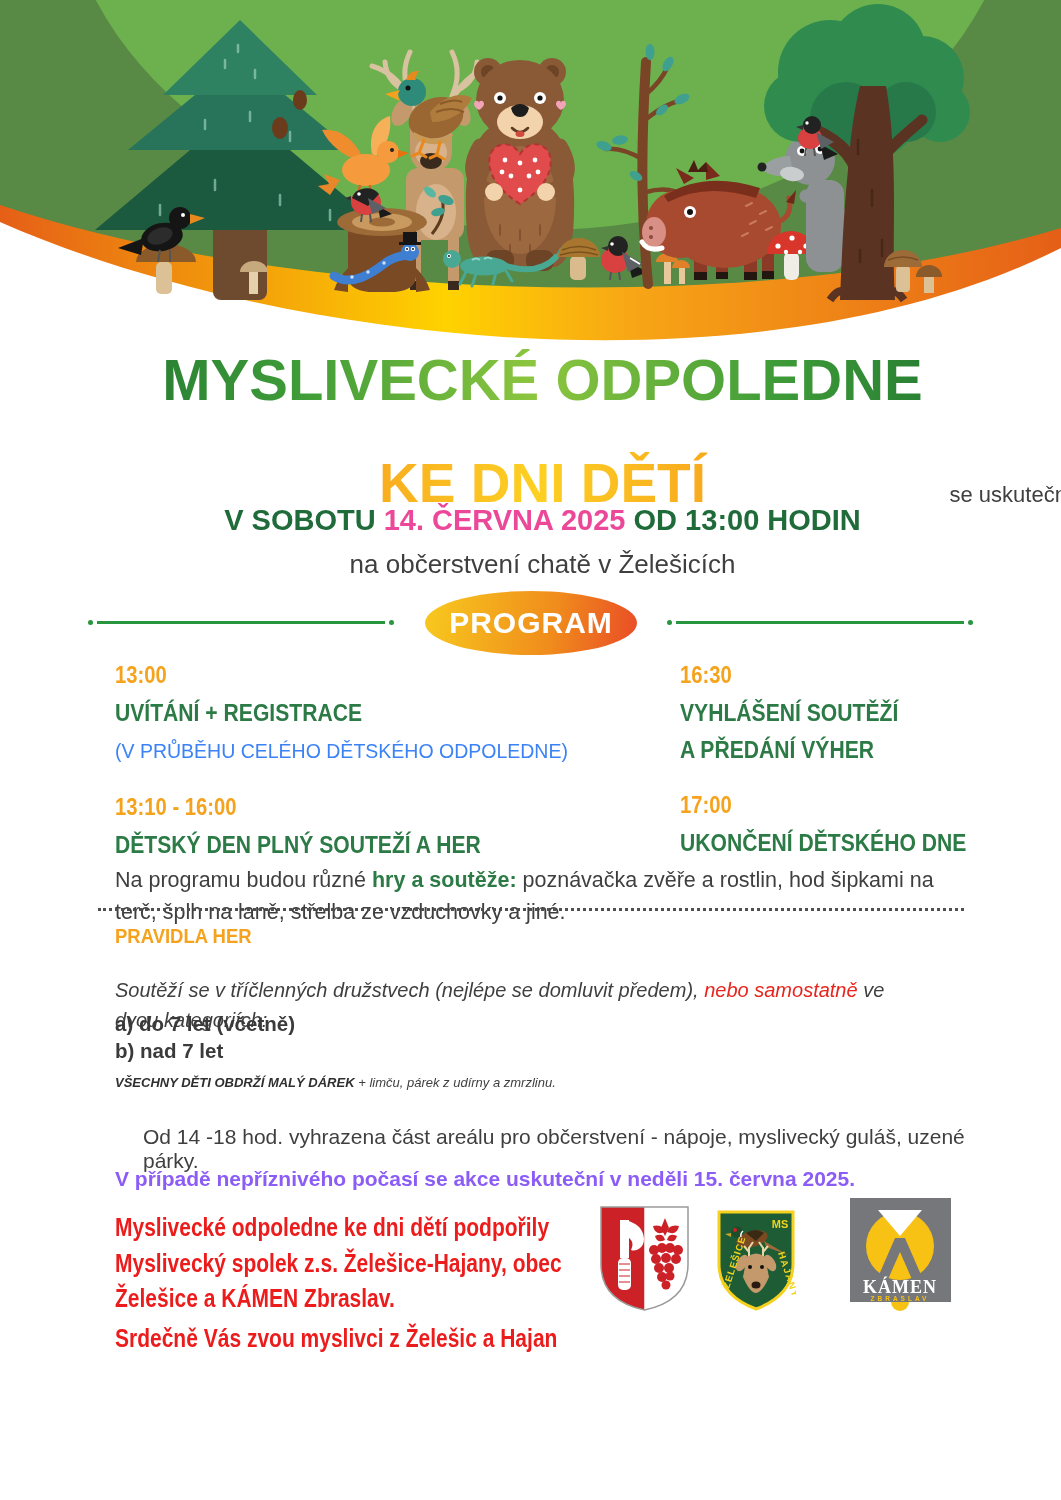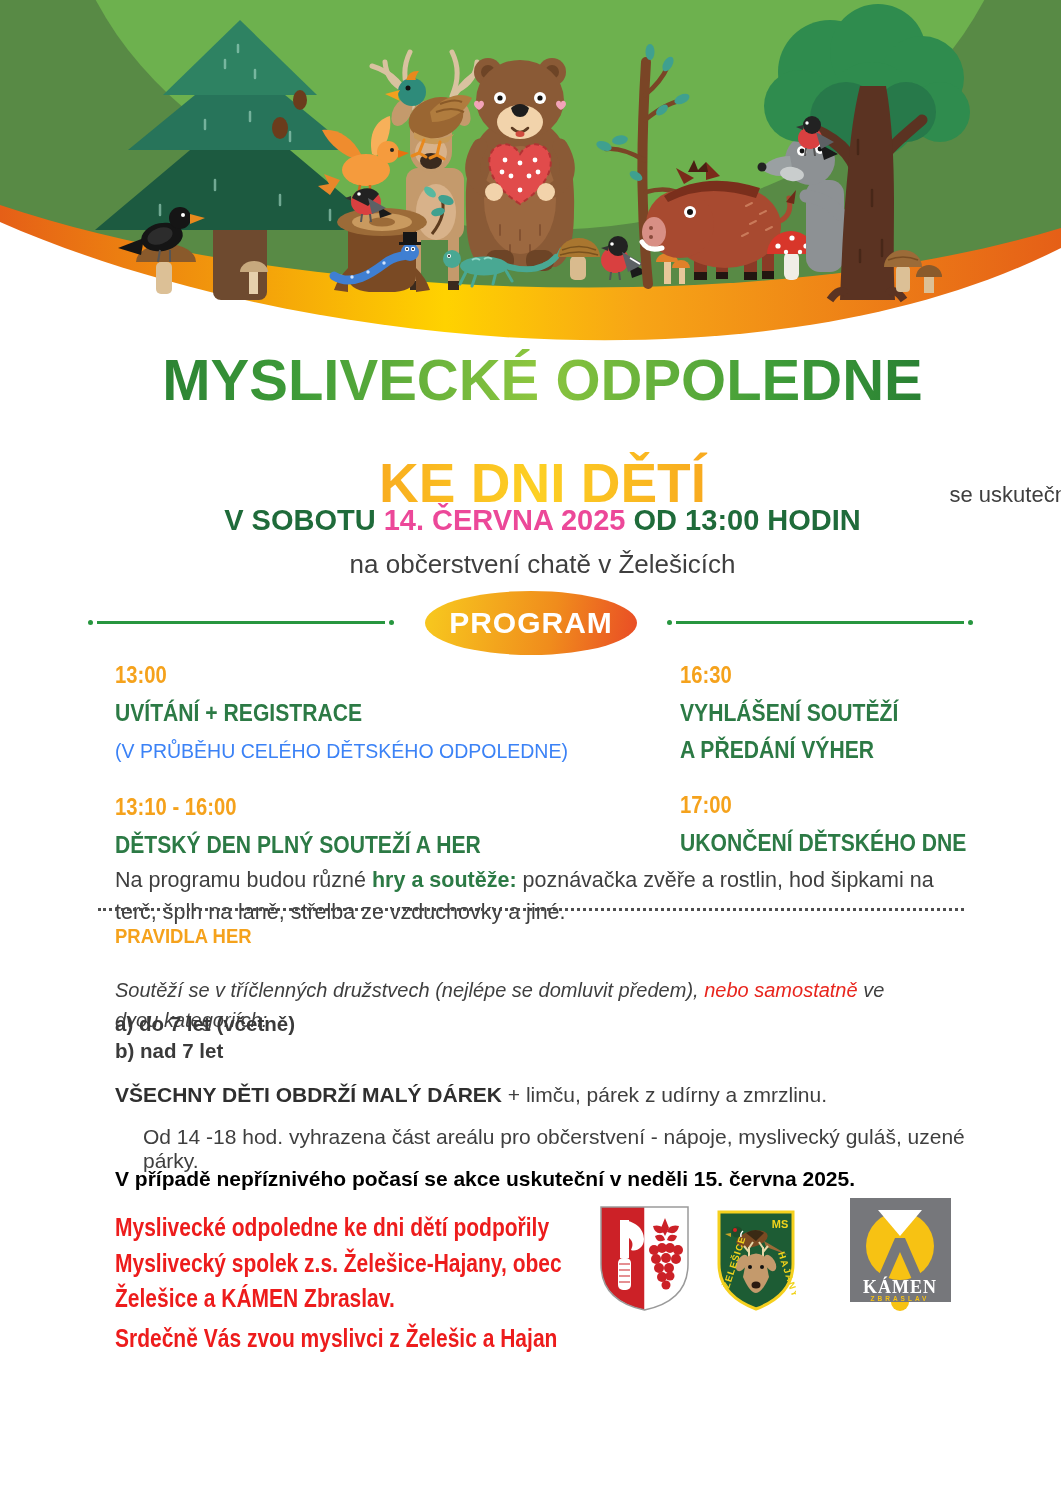--- a/index.html
+++ b/index.html
@@ -56,24 +56,24 @@
 
   .activities { left:115px; top:842px; width:850px; font-size:21.5px; line-height:1.5; color:#3f3f3f; }
   .activities b { color:#2c7a45; }
 
   .divider { left:98px; top:908px; width:866px; border-top:3px dotted #4f4f4f; }
 
   .pravidla { left:115px; top:924px; font-size:21px; font-weight:700; color:#f5a21c; }
   .rules { left:115px; top:955px; width:800px; font-size:20px; line-height:1.5; color:#3f3f3f;font-style:italic; }
   .rules .red { color:#e8251d; }
   .cats { left:115px; top:1010px; font-size:20.5px; font-weight:700; color:#3a3a3a; line-height:1.32; }
-  .gift { left:115px; top:1062px; width:860px; font-size:21px; color:#3f3f3f; }
+  .gift { left:115px; top:1062px; width:860px; font-size:13px; color:#3f3f3f;font-style:italic; }
   .gift b { color:#2f2f2f; }
   .refresh { left:115px; top:1104px; width:880px; font-size:21px; color:#3f3f3f;margin-left:28px; }
-  .weather { left:115px; top:1146px; width:880px; font-size:21px; font-weight:700; color:#000000; }
+  .weather { left:115px; top:1146px; width:880px; font-size:21px; font-weight:700; color:#8b5cf6; }
 
   .sponsors { left:115px; top:1210px; font-size:25px; font-weight:700; color:#ed1c1c;
               line-height:1.42; transform:scaleX(.84); transform-origin:0 0; white-space:nowrap; }
   .invitation { left:115px; top:1324px; font-size:25px; font-weight:700; color:#ed1c1c;
                 transform:scaleX(.84); transform-origin:0 0; white-space:nowrap; }
 
   .logo-coat  { left:597px; top:1204px; }
   .logo-ms    { left:716px; top:1207px; }
   .logo-kamen { left:848px; top:1198px; }
 </style>

